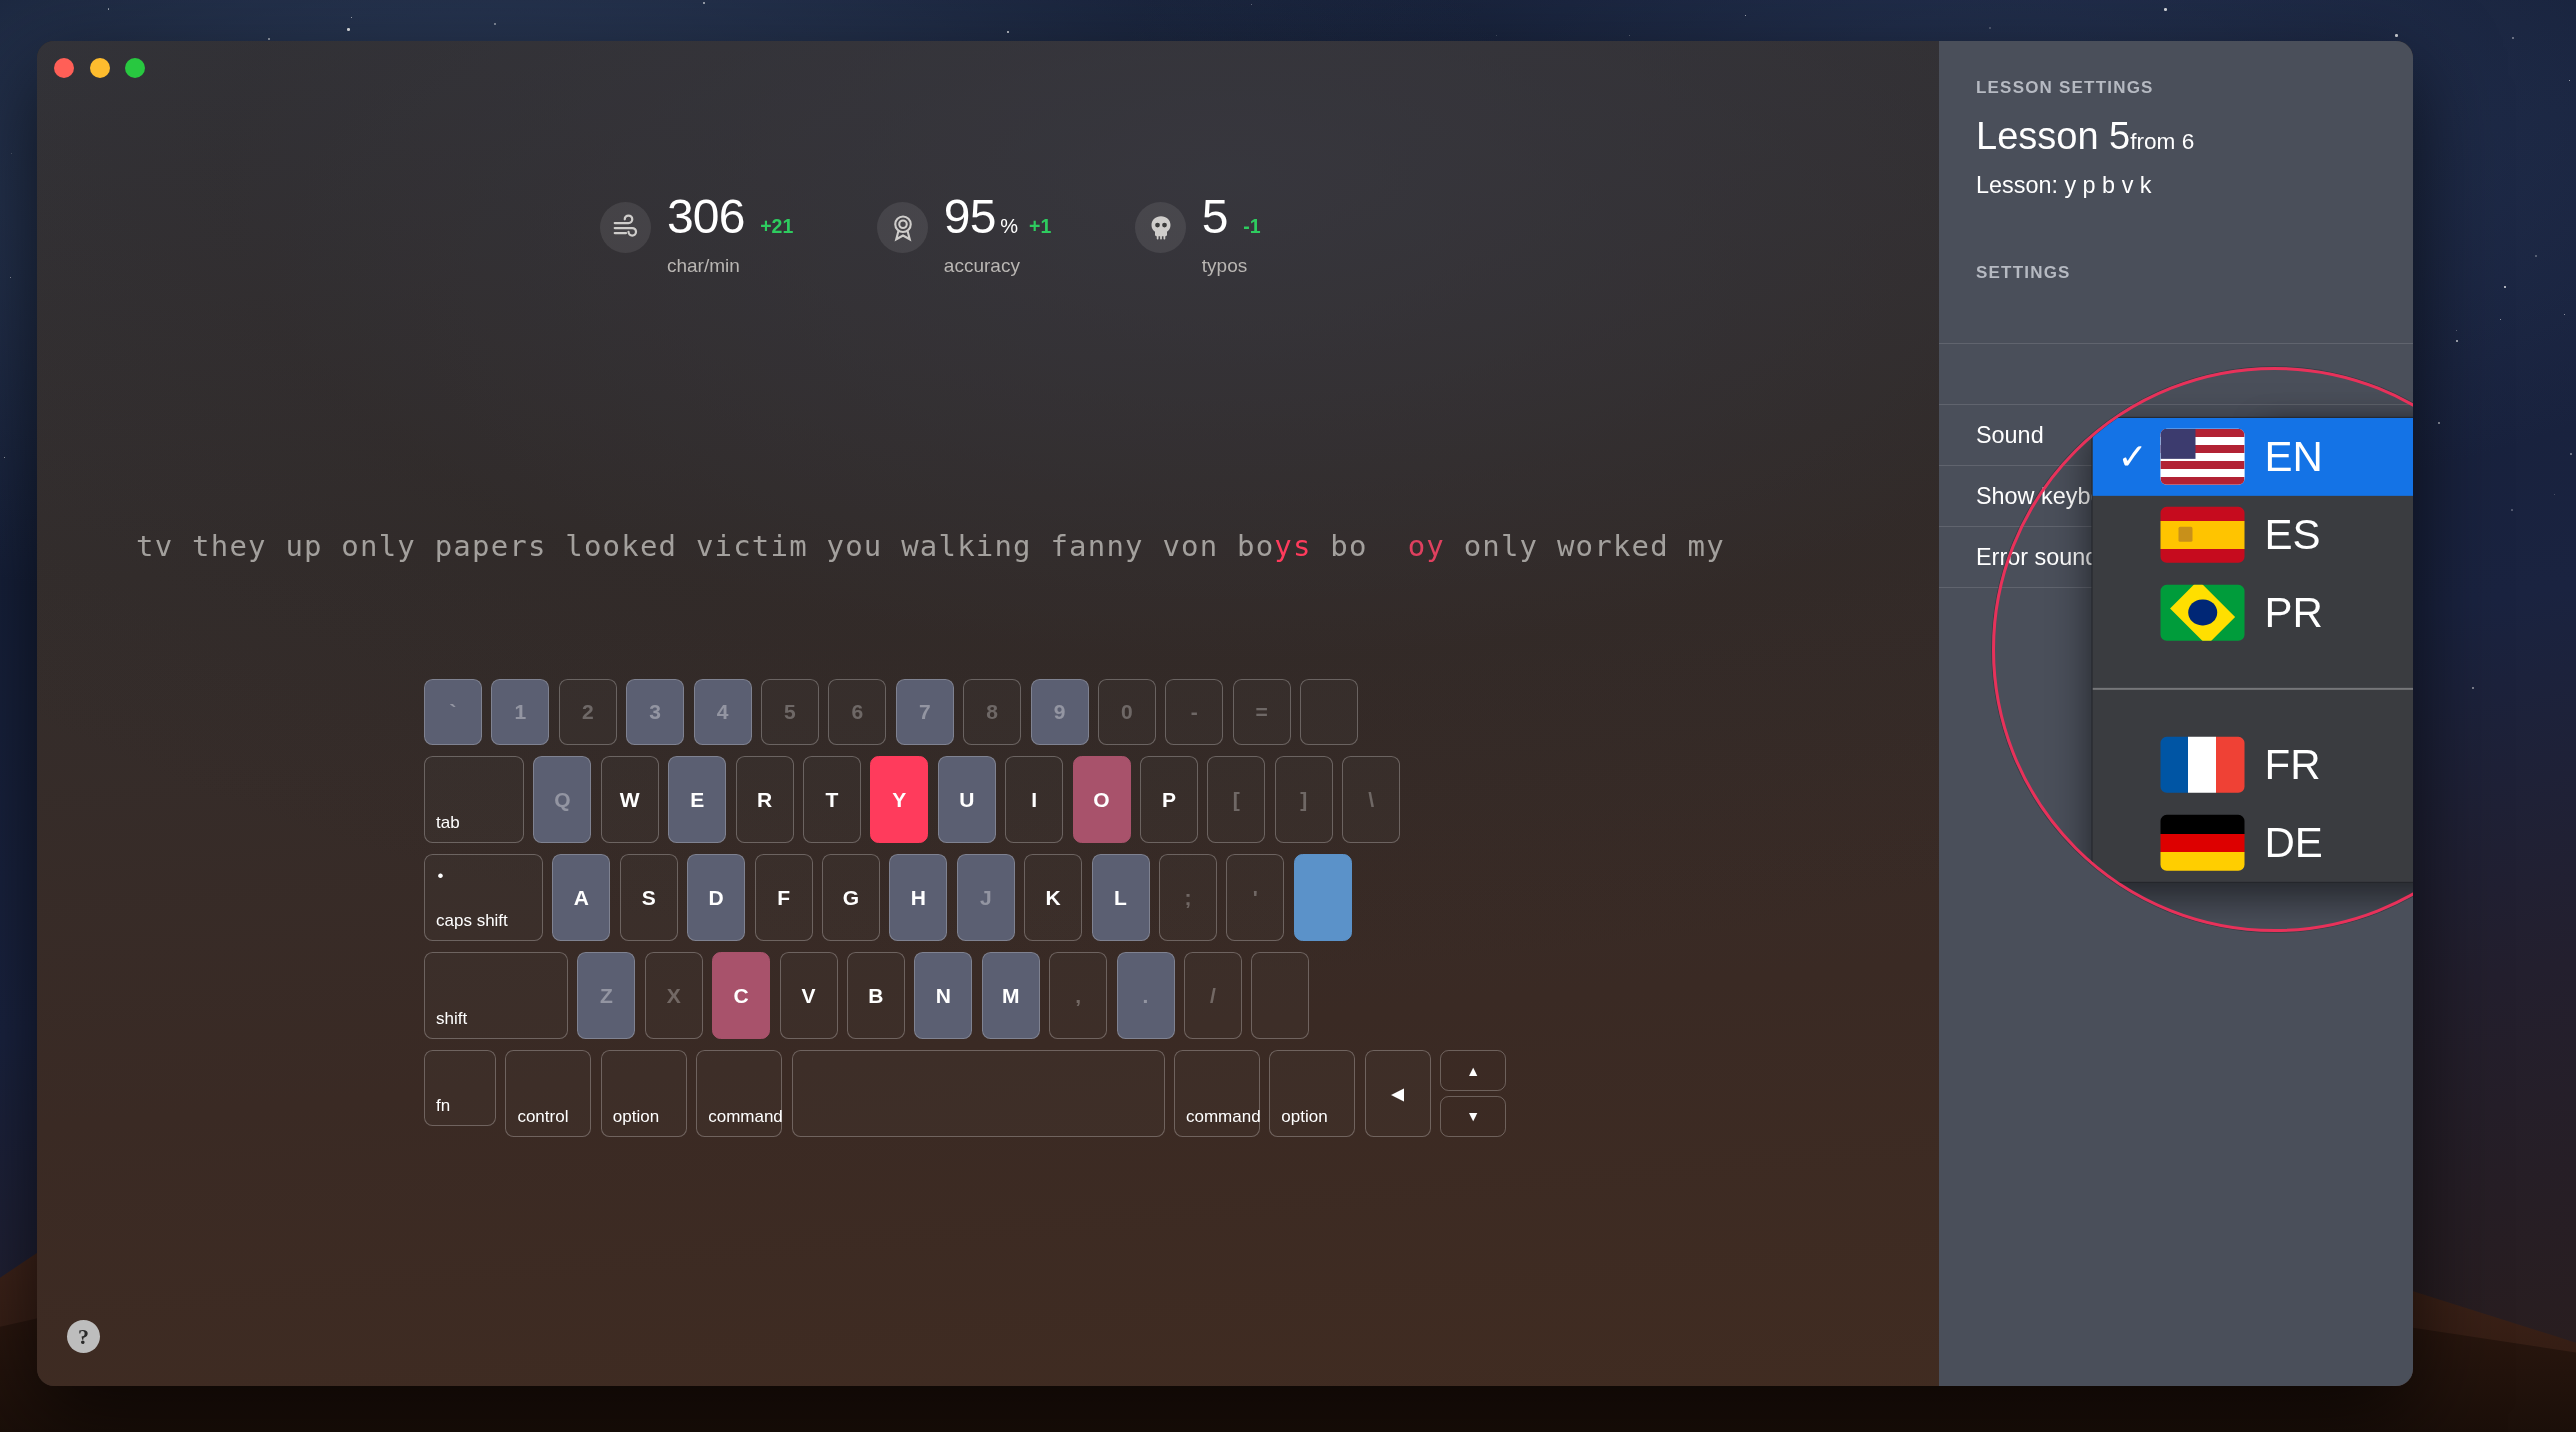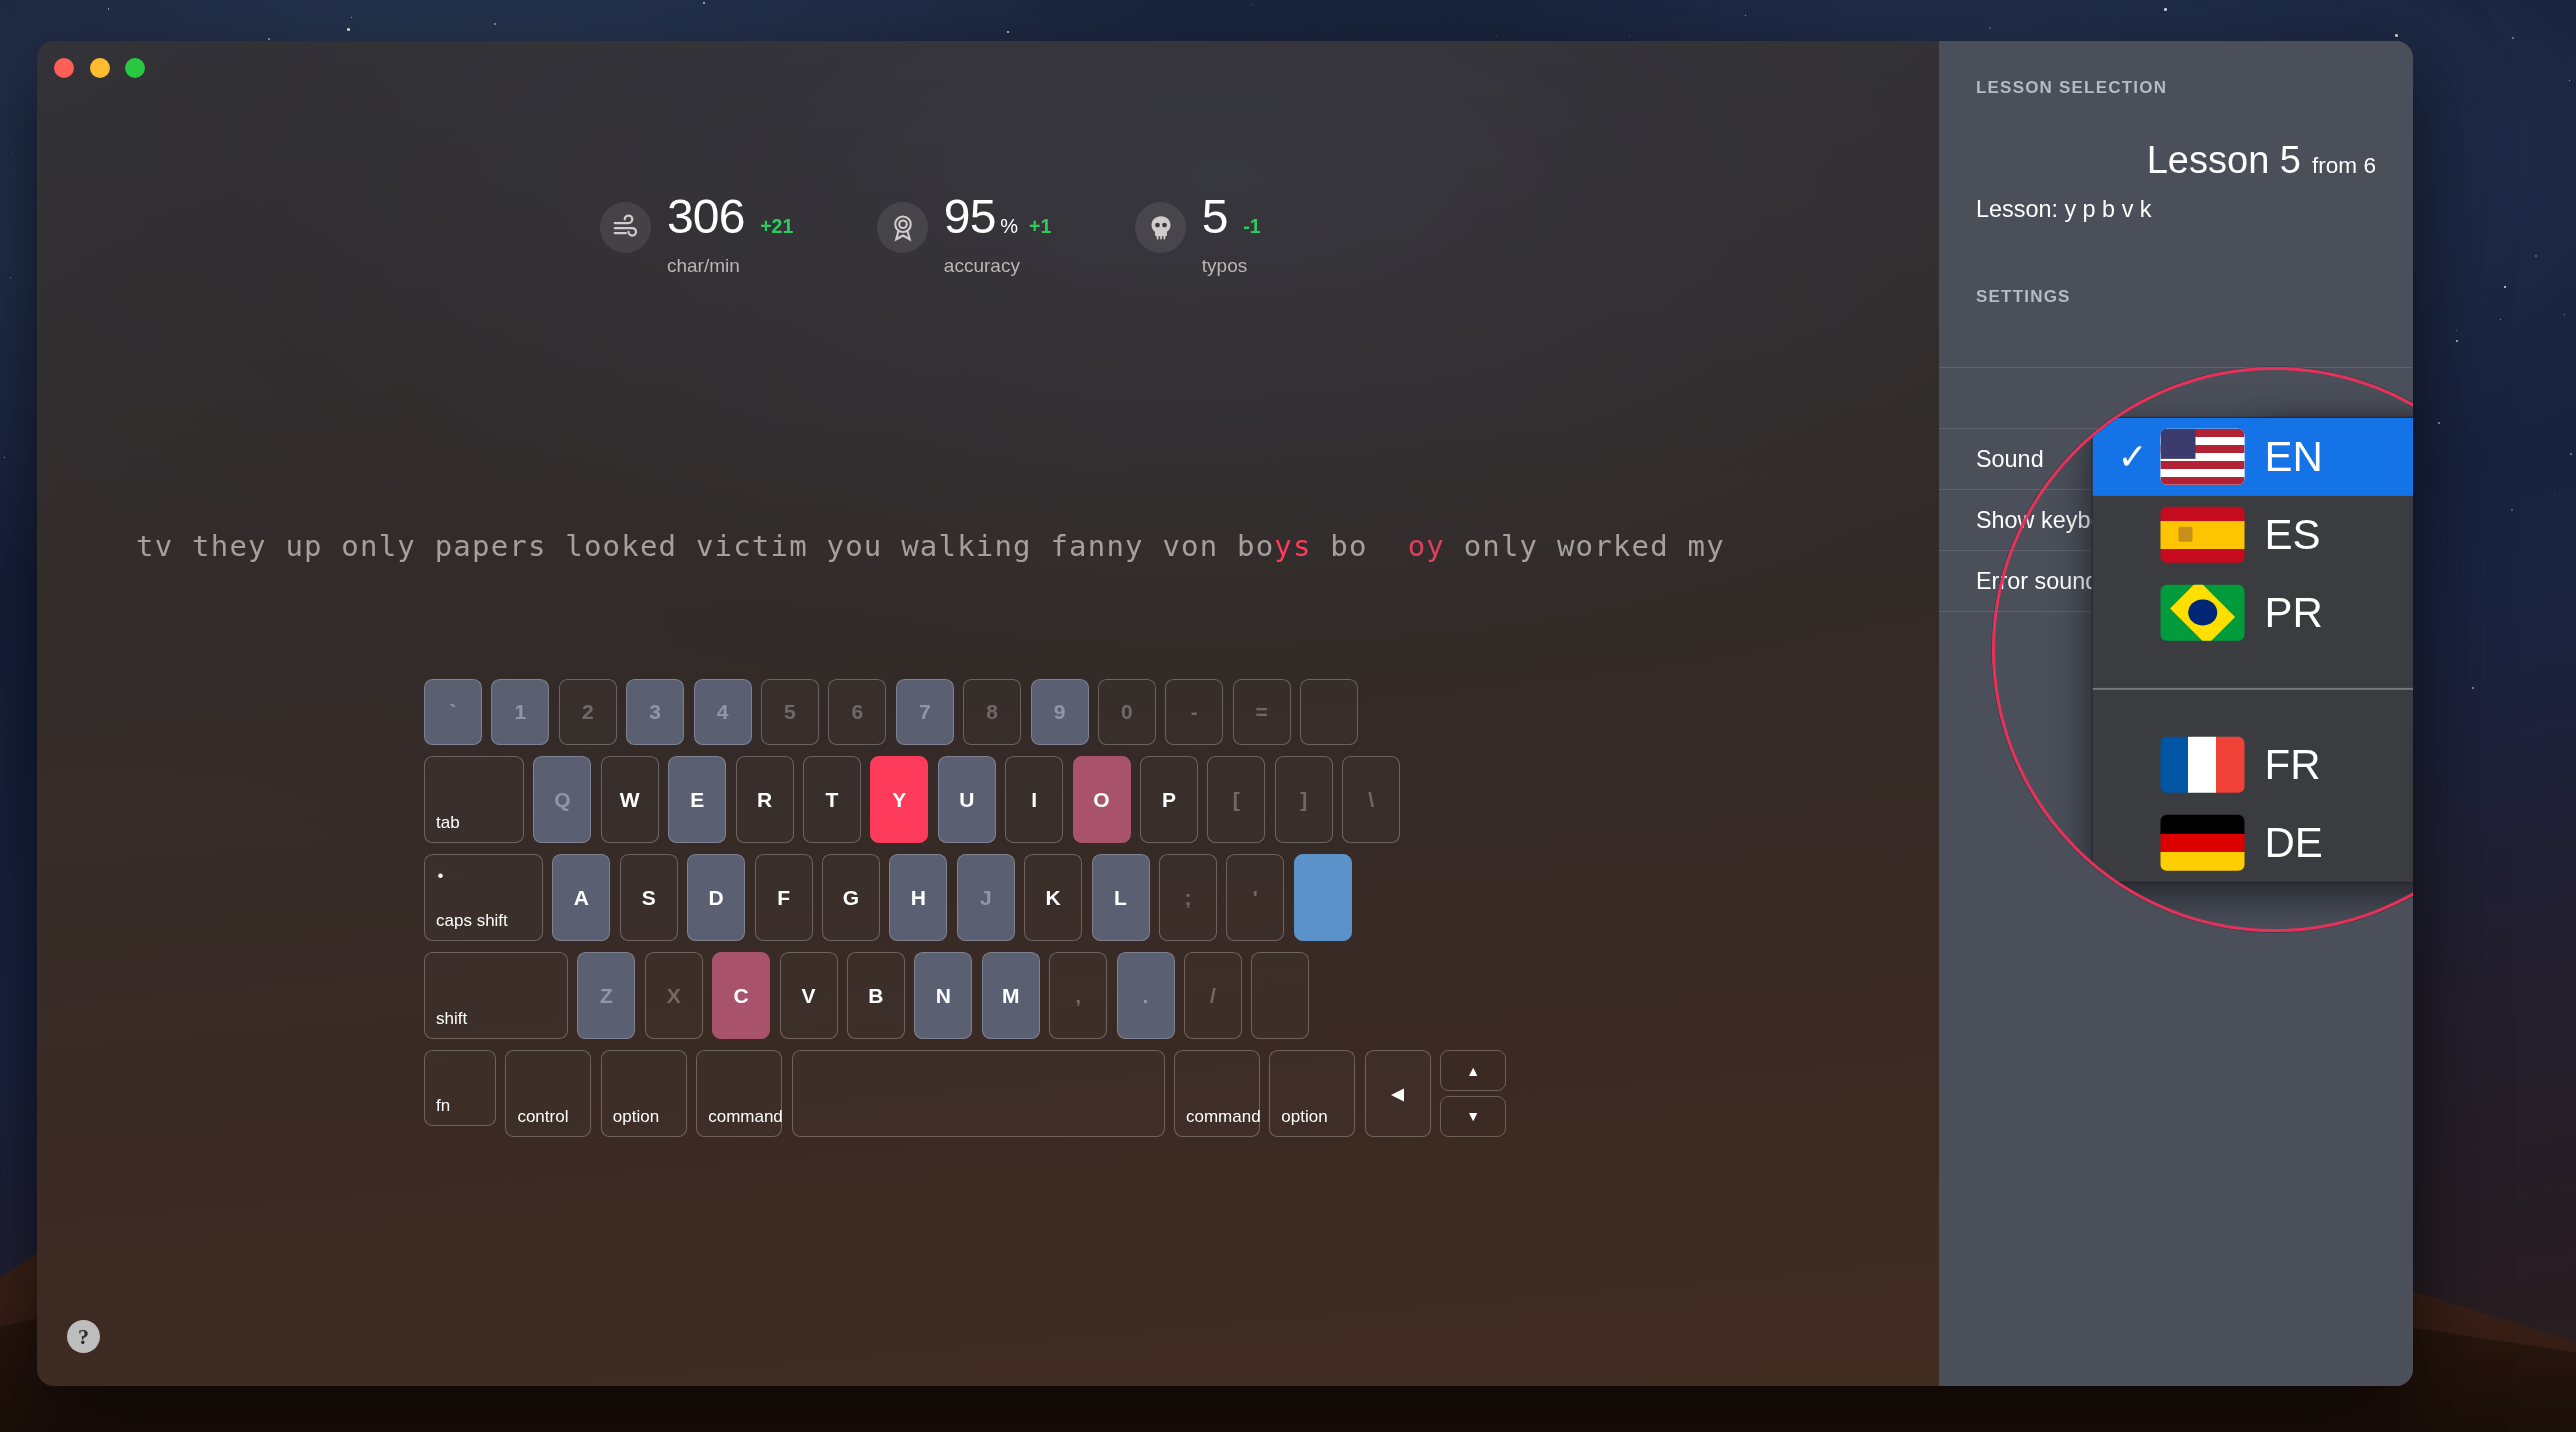--- a/index.html
+++ b/index.html
@@ -172,22 +172,22 @@
     border: 1.2px solid rgba(255,255,255,0.33);
     display: flex; overflow: hidden;
   }
   .seg {
     flex: 1; display: flex; align-items: center; justify-content: center;
     font-size: 22.6px; color: #ffffff;
   }
   .seg.active { background: #3ddc6b; color: #10240f; }
 
   #lesson-heading {
-    padding: 0 37px; margin-top: 41px;
-    display: flex; align-items: baseline; gap: 11px; justify-content: flex-end;
+    padding: 0 37px; margin-top: 17px;
+    display: flex; align-items: baseline; 
   }
   #lesson-title { font-size: 38px; color: #ffffff; font-weight: 400; }
   #lesson-of    { font-size: 22.6px; color: #ffffff; }
   #lesson-letters {
     padding: 0 37px; margin-top: 14px;
     font-size: 23.4px; color: #ffffff;
   }
 
   #settings-title {
     font-size: 17px; letter-spacing: 1.2px; color: #b6bac2;
@@ -691,21 +691,21 @@
           <div class="arrow-half">▲</div>
           <div class="arrow-half">▼</div>
         </div>
       </div>
     </div>
 
     <div id="help-button">?</div>
 
     <div id="sidebar">
 
-      <div class="sb-section-title">LESSON SELECTION</div>
+      <div class="sb-section-title">LESSON SETTINGS</div>
 
 
       <div id="lesson-heading">
         <span id="lesson-title">Lesson 5</span>
         <span id="lesson-of">from 6</span>
       </div>
 
       <div id="lesson-letters">Lesson: y p b v k</div>
 
       <div id="settings-title">SETTINGS</div>

